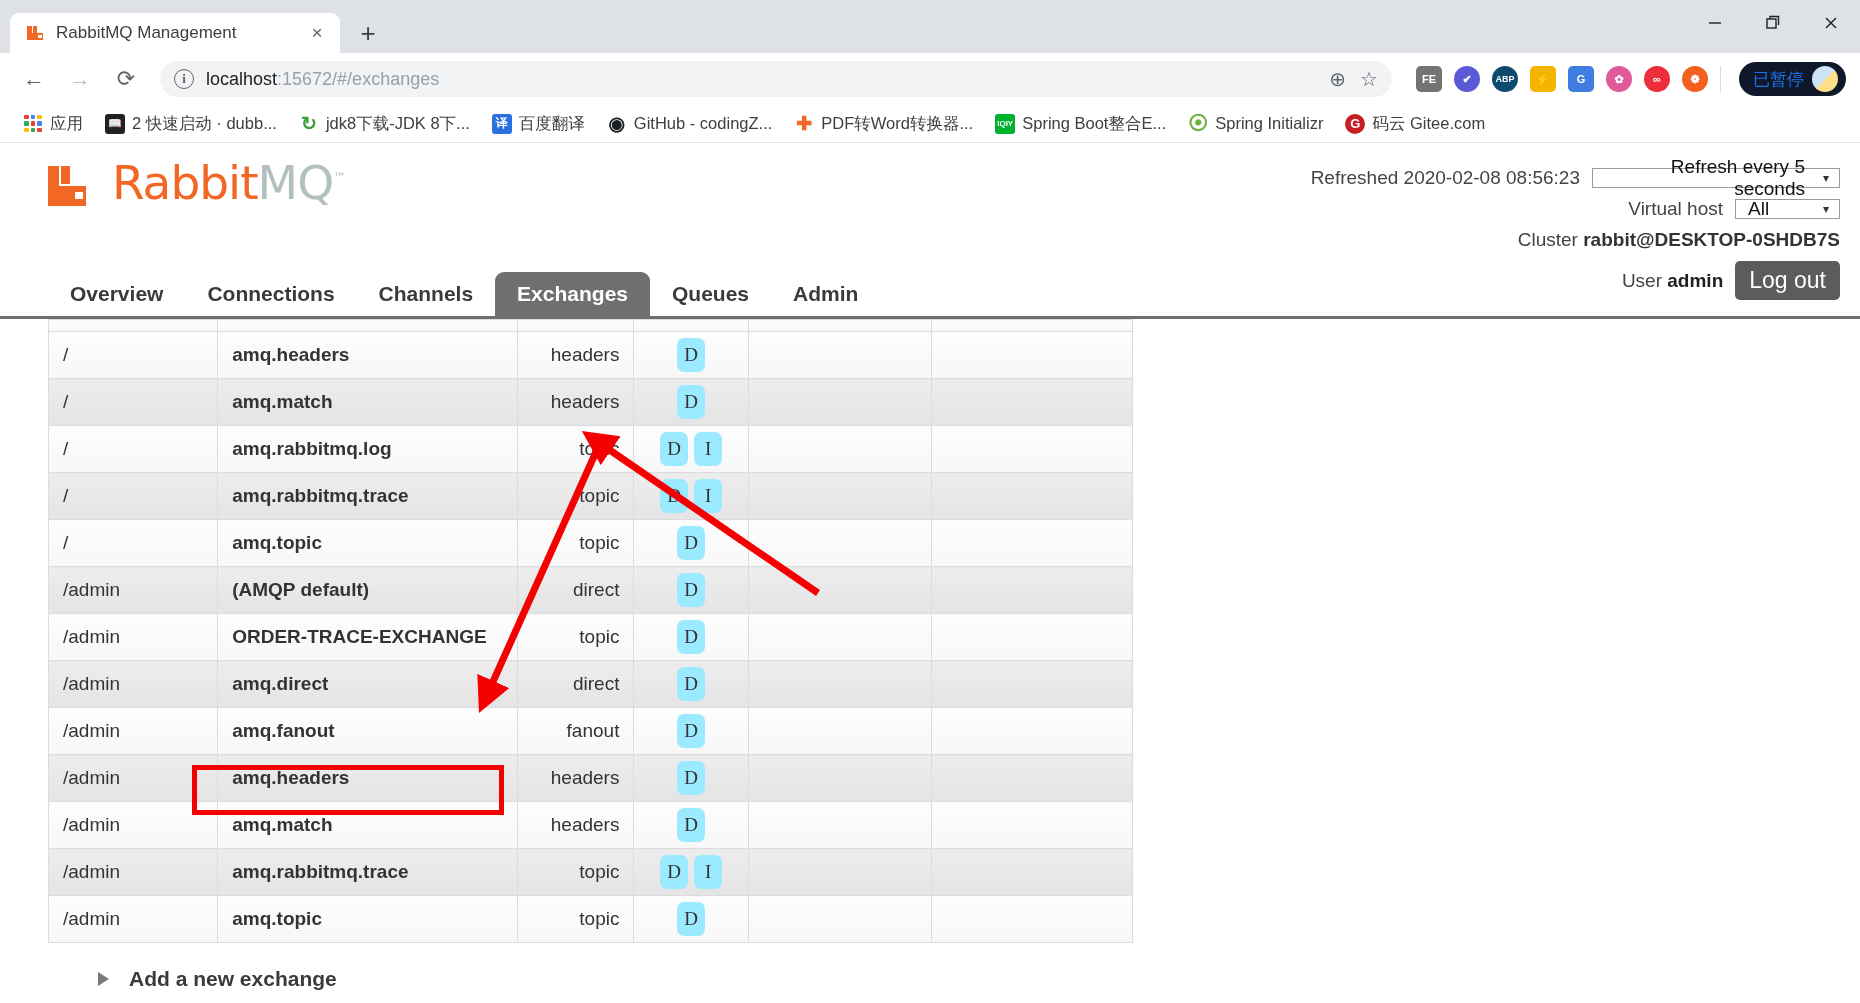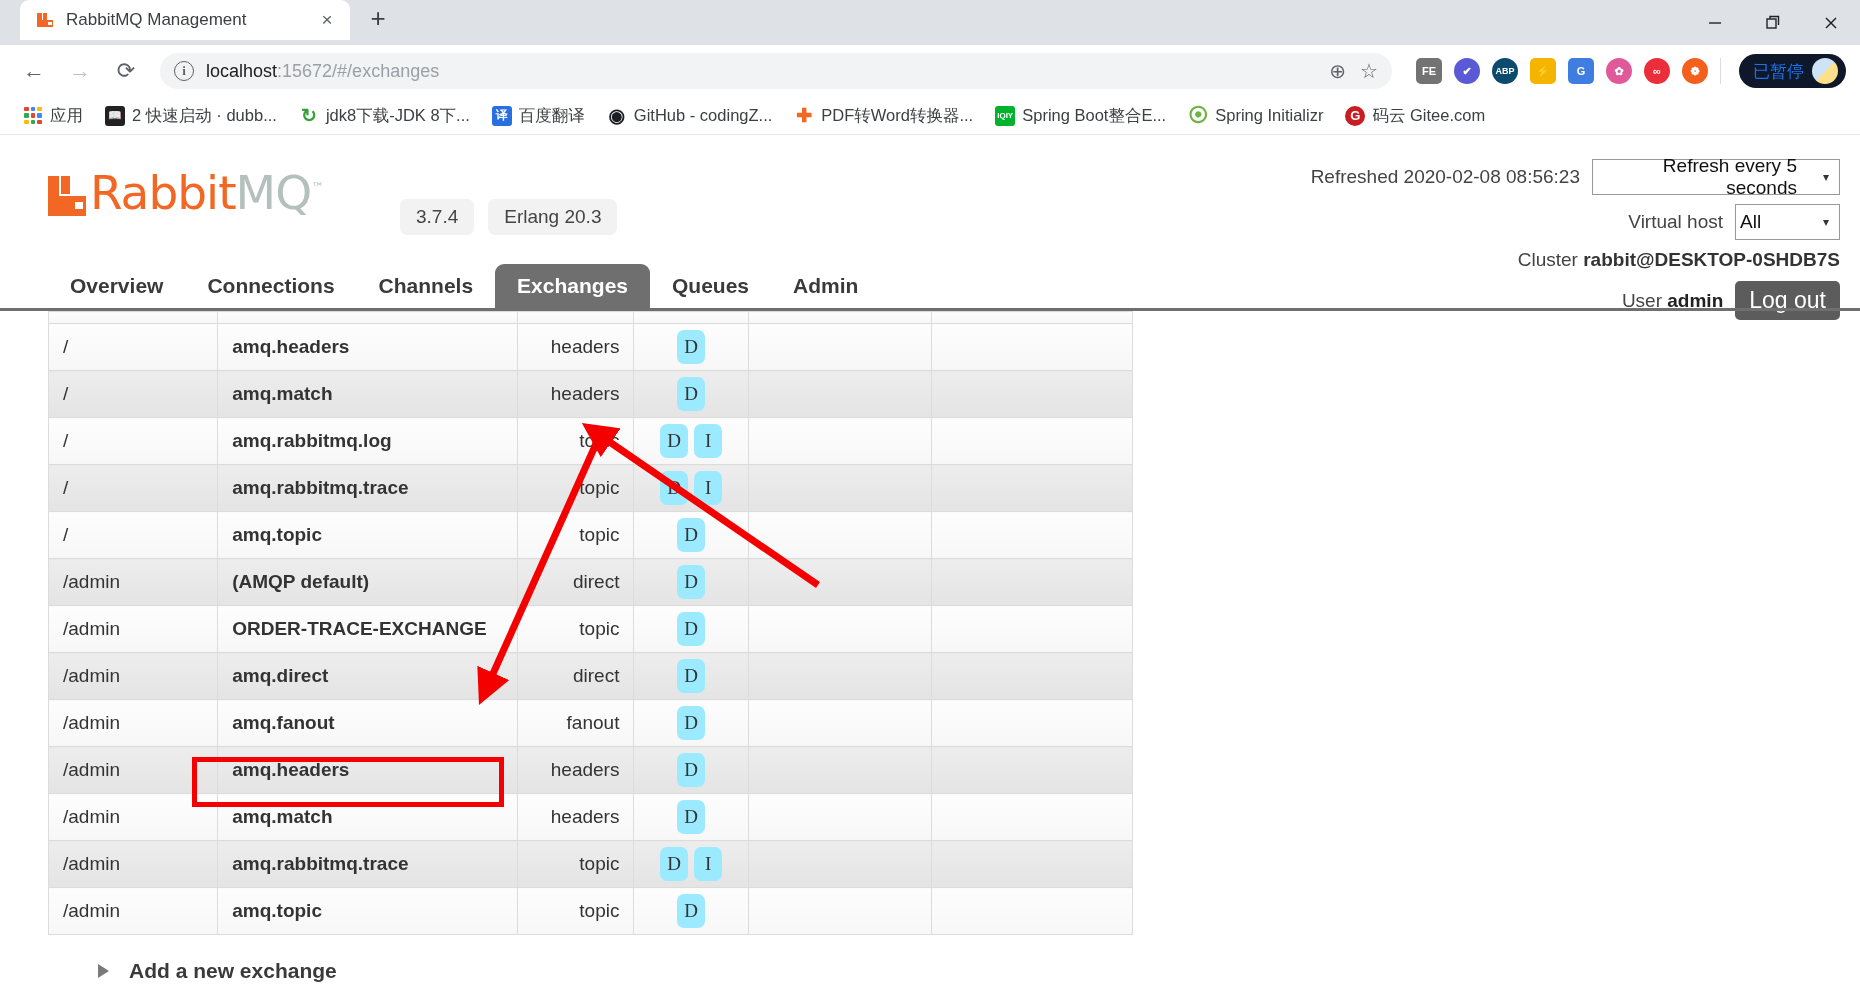--- a/index.html
+++ b/index.html
@@ -8,22 +8,22 @@
     overflow: hidden;
     background: #ffffff;
     font-family: "Liberation Sans", sans-serif;
   }
   * { box-sizing: border-box; }
 
   
   .browser-chrome { width: 1860px; background: #dee1e6; }
 
   .tabstrip {
-    height: 45px; display: flex; 
-    padding-left: 20px; position: relative;
+    height: 53px; display: flex; align-items: flex-end;
+    padding-left: 10px; position: relative;
   }
   .tab {
     display: flex; align-items: center; gap: 10px;
     background: #fff; height: 40px; width: 330px;
     border-radius: 9px 9px 0 0; padding: 0 10px 0 16px;
     position: relative;
   }
   .tab-favicon { width: 20px; height: 20px; position: relative; flex: 0 0 20px; }
   .rabbit-glyph { position:relative; width:20px; height:20px; }
   .rabbit-glyph i { position:absolute; background:#f26724; display:block; }
@@ -108,22 +108,22 @@
     width:18px;height:18px; display:grid; grid-template-columns: repeat(3,1fr);
     grid-template-rows: repeat(3,1fr); gap:2px;
   }
   .apps-grid span { display:block; border-radius:1px; }
 
   
   .page { position: relative; width: 1860px; height: 867px; background:#fff;
           overflow: hidden; }
 
   .mq-header { position: relative; padding: 20px 40px 0 48px; height: 118px; }
-  .logo-wrap { display:flex; align-items:center; position:absolute;
-               left: 48px; top: 30px; }
+  .logo-wrap { display:flex; align-items:center; gap: 22px; position:absolute;
+               left: 48px; top: 12px; }
   .logo-mark { position:relative; width: 42px; height: 46px; }
   .logo-mark i { position:absolute; background:#f26724; display:block; }
   .logo-mark .a { left:0; top:6px; width:11px; height:40px; }
   .logo-mark .b { left:13px; top:6px; width:9px; height:18px; }
   .logo-mark .c { left:0; top:26px; width:38px; height:20px; }
   .logo-mark .d { left:27px; top:32px; width:8px; height:7px; background:#fff; }
   .logo-text { font-size: 47px; letter-spacing:-1px; font-weight:400;
                font-family:"DejaVu Sans", sans-serif; }
   .logo-rabbit { color:#f26724; }
   .logo-mq { color:#b4c0bd; }
@@ -133,23 +133,23 @@
   .ver {
     background:#f2f2f2; border-radius:7px; padding: 7px 16px;
     font-size: 19px; color:#444; white-space:nowrap;
   }
 
   .hdr-right { position:absolute; right: 20px; top: 24px; text-align:right; }
   .hdr-line { display:flex; align-items:center; justify-content:flex-end;
               gap: 12px; margin-bottom: 9px; }
   .hdr-lbl { font-size: 19px; color:#444; white-space:nowrap; }
   .sel {
-    border: 1px solid #9a9a9a; background:#fff; height: 36px;
+    border: 1px solid #9a9a9a; background:#fff; height: 20px;
     display:flex; align-items:center; justify-content:space-between;
-    padding: 0 10px 0 4px; font-size: 19px; color:#111; gap: 26px;
+    padding: 0 10px 0 12px; font-size: 19px; color:#111; gap: 18px;
   }
   .sel .caret { font-size: 12px; color:#333; }
   .cluster-line { font-size: 19px; color:#444; margin-bottom: 10px; }
   .cluster-line b { color:#333; }
   .user-line { display:flex; align-items:center; justify-content:flex-end; gap:12px; }
   .user-txt { font-size:19px; color:#444; }
   .user-txt b { color:#222; }
   .logout {
     background:#5c5c5c; color:#fff; font-size:23px; border-radius:5px;
     padding: 6px 14px;
@@ -329,24 +329,20 @@
     <div class="logo-wrap">
       <span class="logo-mark">
         <i class="a"></i>
           <i class="b"></i>
           <i class="c"></i>
           <i class="d"></i>
       </span>
       <span class="logo-text"><span class="logo-rabbit">Rabbit</span><span class="logo-mq">MQ</span><span class="tm">™</span></span>
     </div>
 
-    <div class="ver-badges">
-      <span class="ver">3.7.4</span>
-      <span class="ver">Erlang 20.3</span>
-    </div>
 
     <div class="hdr-right">
       <div class="hdr-line">
         <span class="hdr-lbl">Refreshed 2020-02-08 08:56:23</span>
         <span class="sel" style="width:248px">
           <span>Refresh every 5 seconds</span>
           <span class="caret">▾</span>
         </span>
       </div>
       <div class="hdr-line">

